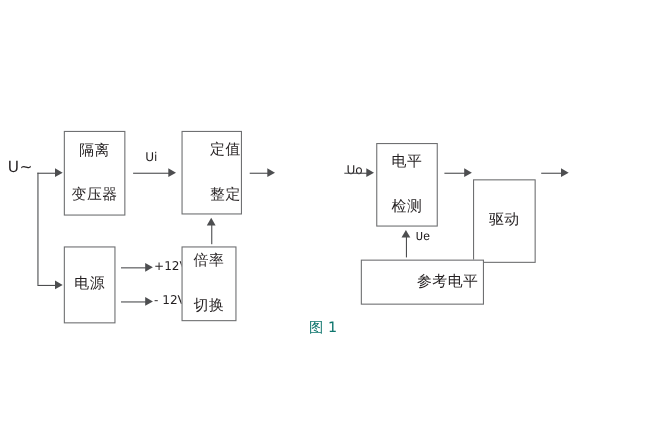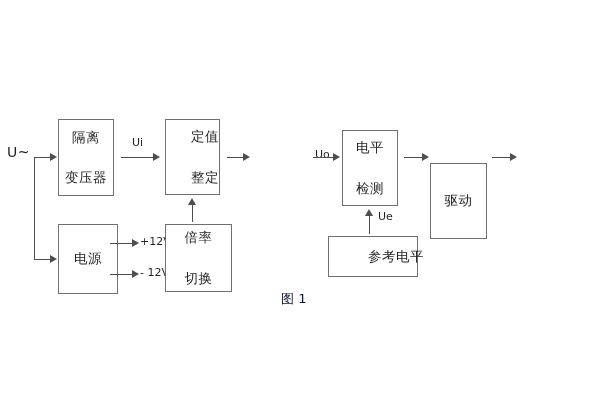--- a/index.html
+++ b/index.html
@@ -53,21 +53,21 @@
     font-size: 11px;
     line-height: 1;
     white-space: nowrap;
   }
   .lbl.src {
     font-size: 14px;
     letter-spacing: 0.5px;
   }
   .caption {
     position: absolute;
-    color: #0f172a;
+    color: #0f766e;
     font-size: 13px;
     line-height: 1;
     white-space: nowrap;
     text-align: center;
   }
 
   
   .hline {
     position: absolute;
     height: 0;
@@ -141,43 +141,43 @@
   <div class="arrow-r" style="left:422px; top:152.5px;"></div>
 
   <div class="block one-line" style="left:430px; top:119px; width:57px; height:76px;margin-top:44px;">
     <span class="ln">驱动</span>
   </div>
 
   <div class="hline" style="left:492px; top:157px; width:20px;"></div>
   <div class="arrow-r" style="left:510px; top:152.5px;"></div>
 
 
-  <div class="block one-line" style="left:58px; top:224px; width:60px; height:70px;">
+  <div class="block one-line" style="left:58px; top:224px; width:47px; height:70px;">
     <span class="ln">电源</span>
   </div>
 
   <div class="hline" style="left:110px; top:243px; width:24px;"></div>
   <div class="arrow-r" style="left:132px; top:238.5px;"></div>
   <div class="lbl" style="left:140px; top:236px;">+12V</div>
 
   <div class="hline" style="left:110px; top:274px; width:24px;"></div>
   <div class="arrow-r" style="left:132px; top:269.5px;"></div>
   <div class="lbl" style="left:140px; top:267px;">- 12V</div>
 
-  <div class="block" style="left:165px; top:224px; width:67px; height:68px;">
+  <div class="block" style="left:165px; top:224px; width:50px; height:68px;">
     <span class="ln">倍率</span>
     <span class="ln">切换</span>
   </div>
 
   <div class="vline" style="left:192px; top:204px; height:18px;"></div>
   <div class="arrow-u" style="left:188px; top:198px;"></div>
 
-  <div class="block one-line" style="left:328px; top:236px; width:90px; height:41px;padding-left:46px;">
+  <div class="block one-line" style="left:328px; top:236px; width:112px; height:41px;padding-left:46px;">
     <span class="ln">参考电平</span>
   </div>
 
   <div class="vline" style="left:369px; top:215px; height:19px;"></div>
   <div class="arrow-u" style="left:365px; top:209px;"></div>
-  <div class="lbl" style="left:378px; top:211px;">Ue</div>
+  <div class="lbl" style="left:378px; top:211px;font-family:Liberation Mono, monospace;">Ue</div>
 
   <div class="caption" style="left:281px; top:292px;">图 1</div>
 
 </div>
 
 </body></html>

